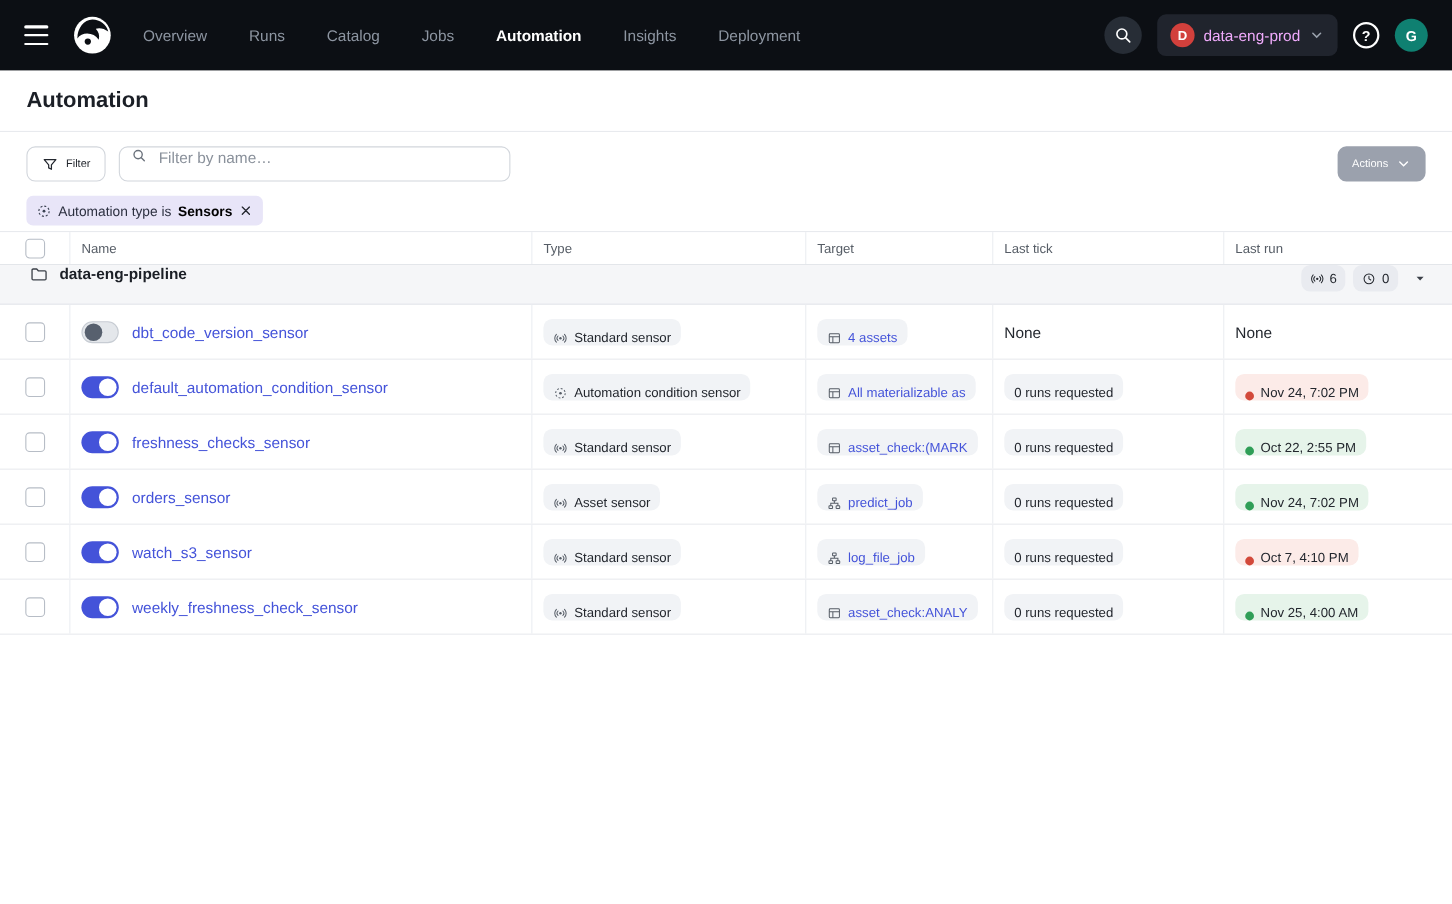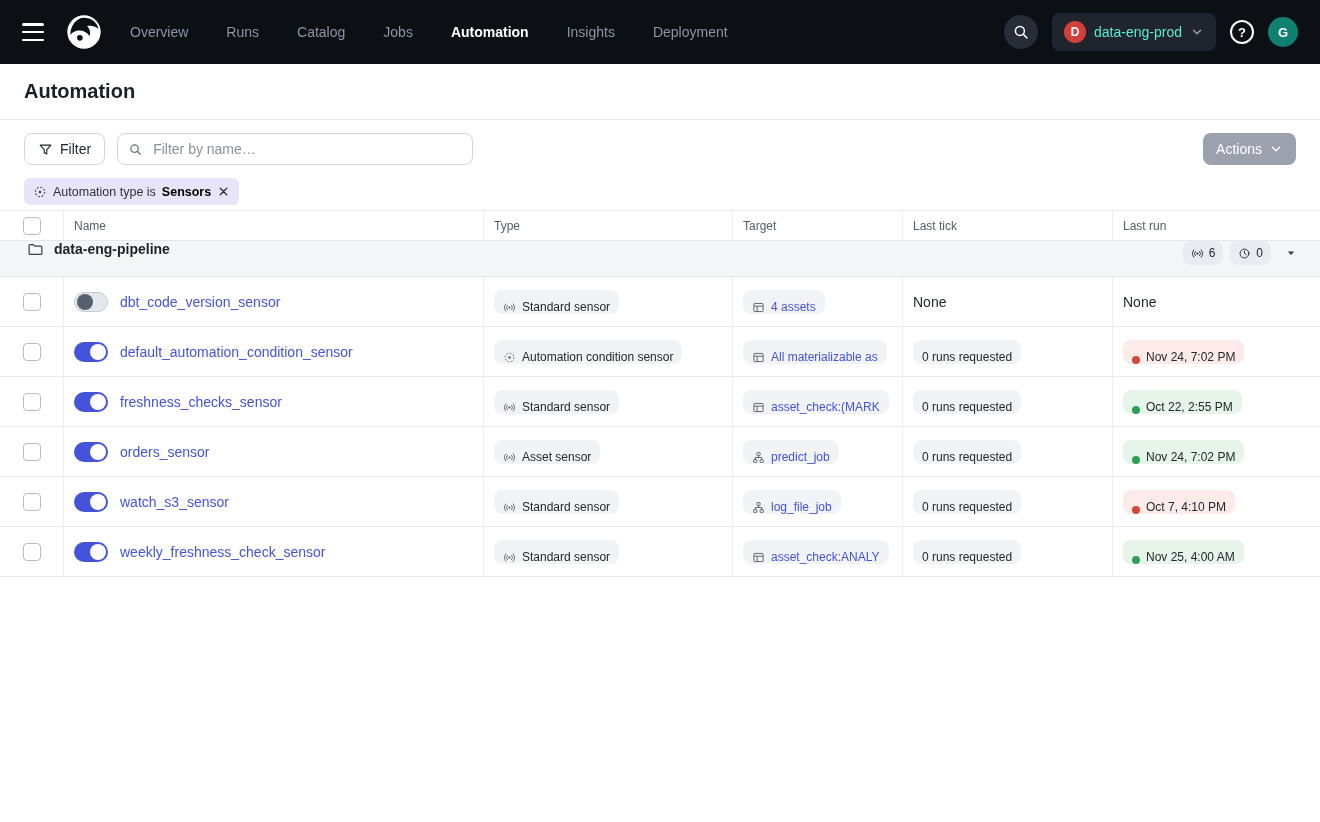--- a/index.html
+++ b/index.html
@@ -19,34 +19,34 @@
   .hamburger{width:26px;height:20px;display:flex;flex-direction:column;justify-content:space-between;cursor:pointer;padding:1px 2px;}
   .hamburger div{height:2.5px;background:#fff;border-radius:2px;}
   .logo{margin-left:18px;width:40px;height:40px;flex:0 0 auto;}
   .nav{display:flex;align-items:center;gap:38px;margin-left:26px;}
   .nav-item{font-size:14px;color:#8d95a1;cursor:pointer;font-weight:500;}
   .nav-item.active{color:#fff;font-weight:700;}
   .topbar-right{margin-left:auto;display:flex;align-items:center;gap:14px;}
   .search-btn{width:34px;height:34px;border-radius:50%;background:#272d36;display:flex;align-items:center;justify-content:center;cursor:pointer;}
   .deploy{display:flex;align-items:center;gap:8px;background:#20242d;border-radius:8px;height:38px;padding:0 12px;cursor:pointer;}
   .deploy-badge{width:22px;height:22px;border-radius:50%;background:var(--deployment_badge);color:#fff;font-size:12px;font-weight:700;display:flex;align-items:center;justify-content:center;}
-  .deploy-name{color:#5eead4;font-size:14px;}
+  .deploy-name{color:#f0abfc;font-size:14px;}
   .help-btn{width:24px;height:24px;border-radius:50%;border:2px solid #fff;color:#fff;font-size:13px;font-weight:700;display:flex;align-items:center;justify-content:center;cursor:pointer;}
   .avatar{width:30px;height:30px;border-radius:50%;background:var(--avatar_bg);color:#fff;font-size:13px;font-weight:600;display:flex;align-items:center;justify-content:center;cursor:pointer;}
 
   
   .title-row{height:56px;display:flex;align-items:center;padding:0 24px;border-bottom:1px solid #e8eaee;}
   .page-title{font-size:20px;font-weight:700;}
 
   
   .toolbar{height:58px;display:flex;align-items:center;gap:12px;padding:0 24px;}
-  .btn{display:inline-flex;align-items:center;gap:7px;height:32px;padding:0 13px;border-radius:8px;font-size:14px;cursor:pointer;}
+  .btn{display:inline-flex;align-items:center;gap:7px;height:32px;padding:0 13px;border-radius:8px;font-size:10px;cursor:pointer;}
   .btn.outline{background:#fff;border:1px solid #d2d6dc;color:#23272e;}
   .btn.actions{background:var(--actions_bg);color:#fff;border:none;margin-left:auto;}
-  .search-box{display:flex;align-items:center;gap:8px;width:356px;height:32px;border:1px solid #d2d6dc;border-radius:8px;padding:0 10px;background:#fff;}
+  .search-box{display:flex;align-items:flex-start;gap:8px;width:356px;height:32px;border:1px solid #d2d6dc;border-radius:8px;padding:0 10px;background:#fff;}
   .search-box input{border:none;outline:none;flex:1;font-size:14px;font-family:inherit;color:#23272e;background:transparent;}
   .search-box input::placeholder{color:#8a919b;}
 
   
   .chip-row{padding:0 24px 5px;border-bottom:1px solid #e8eaee;display:flex;}
   .chip{display:inline-flex;align-items:center;gap:6px;background:var(--chip_bg);border-radius:6px;height:27px;padding:0 9px;font-size:12.5px;color:#2c3040;}
   .chip b{font-weight:700;color:#000000;}
   .chip .x{cursor:pointer;display:flex;align-items:center;}
 
   

